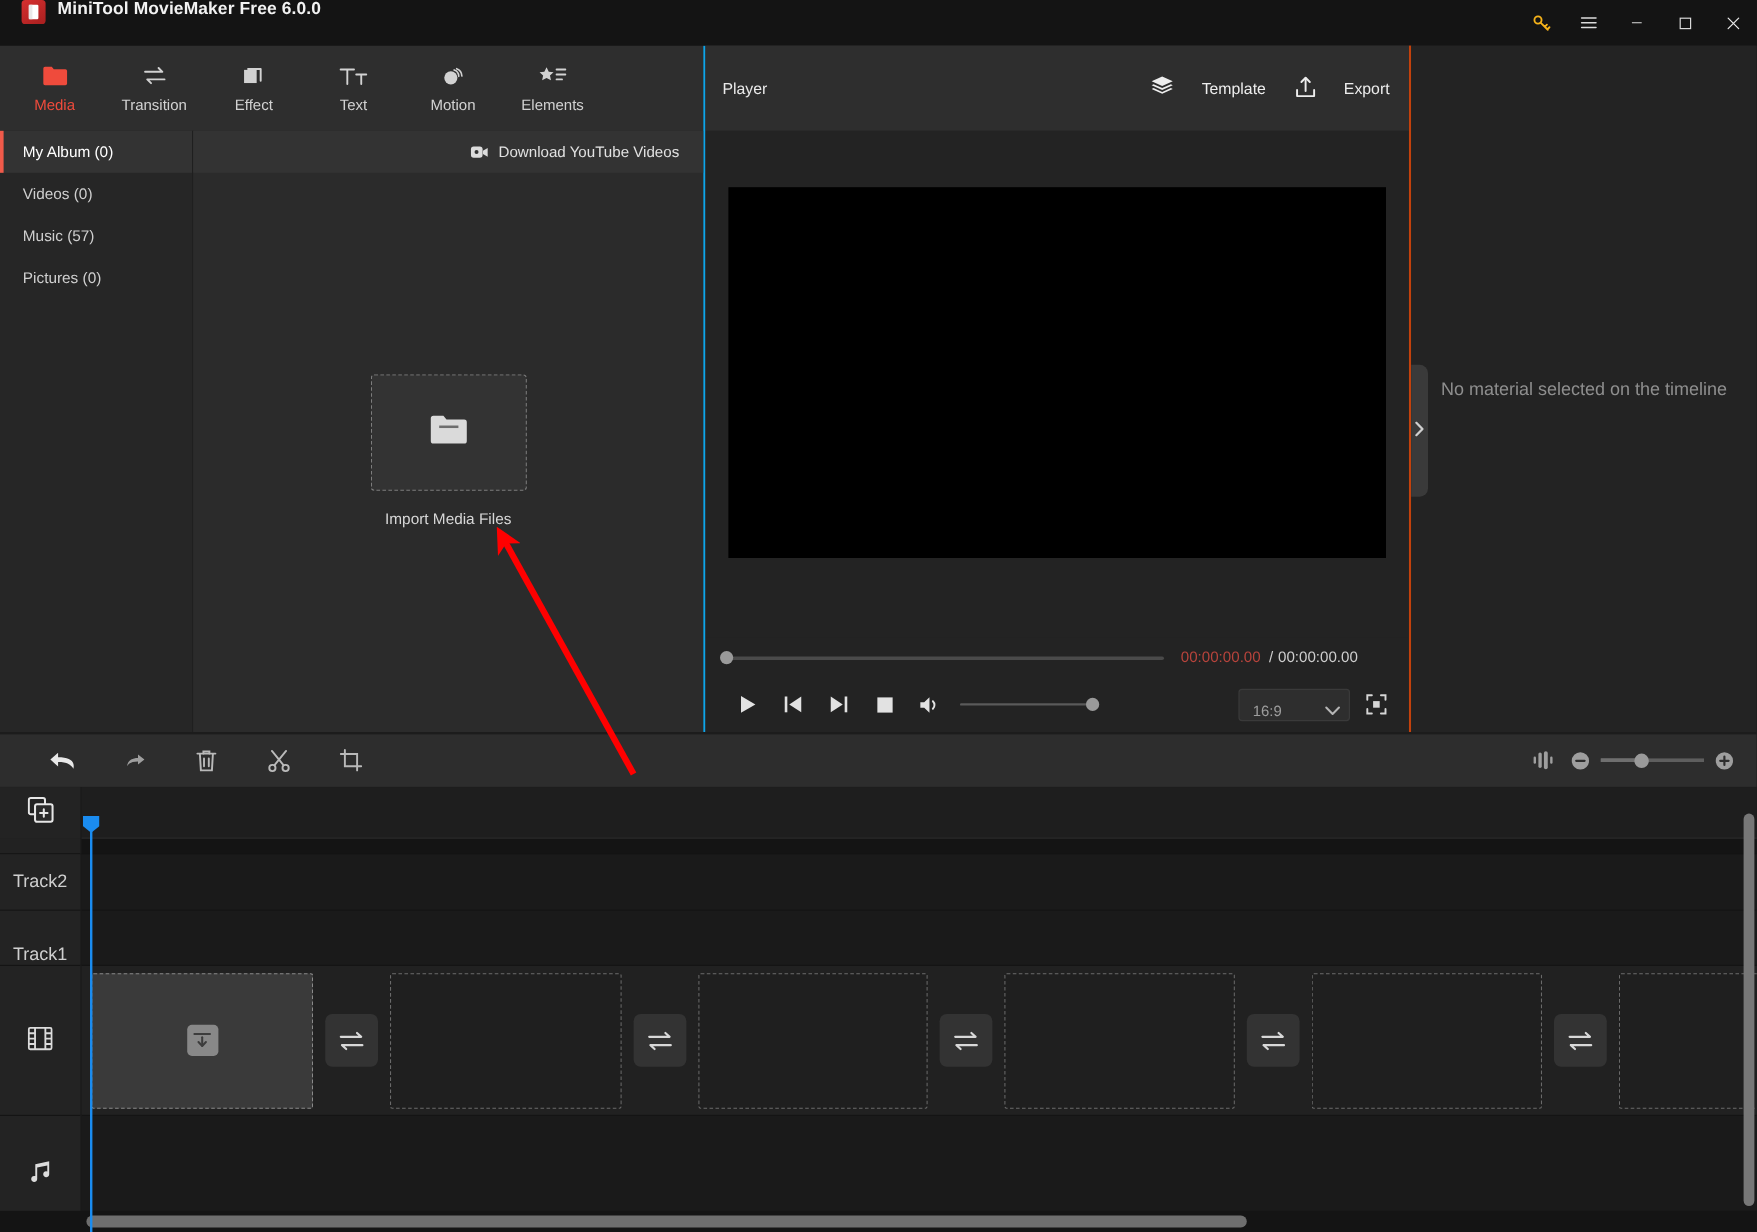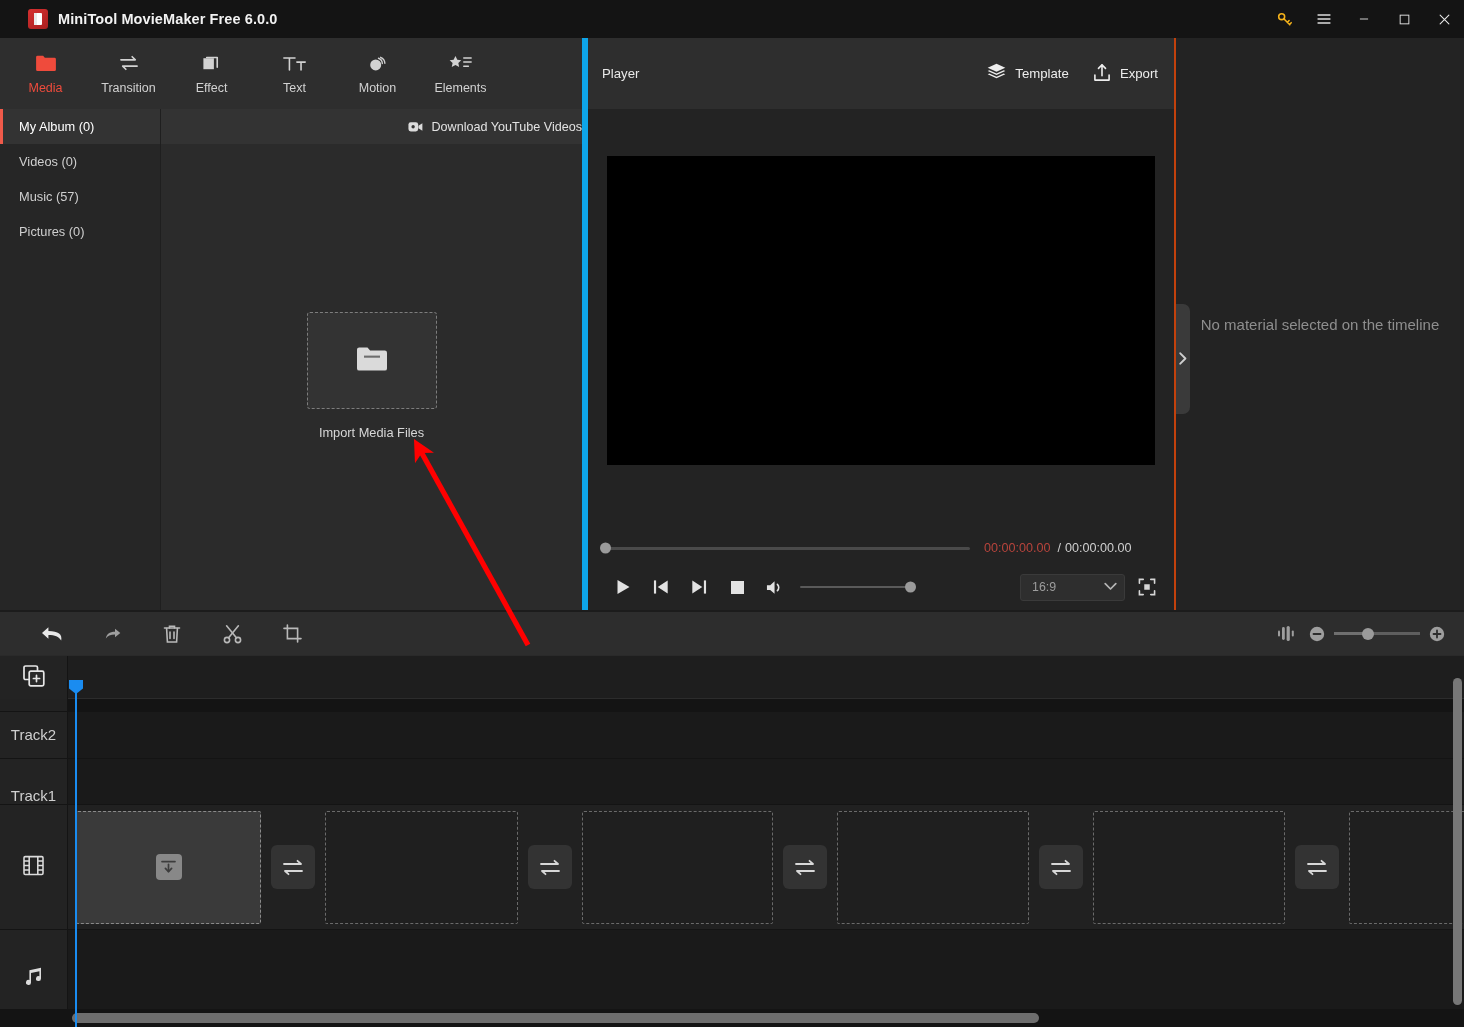--- a/index.html
+++ b/index.html
@@ -14,22 +14,22 @@
     position: relative;
     width: 1464px; height: 1027px;
     background: #1c1c1c;
     display: flex; flex-direction: column;
   }
 
   
   .titlebar {
     height: 38px; flex: 0 0 38px;
     background: #141414;
-    display: flex; align-items: center;
-    padding: 0 0 0 28px;
+    display: flex; 
+    padding: 0 0 0 18px;
     position: relative;
   }
   .app-logo {
     width: 20px; height: 20px;
     border-radius: 3px;
     background: linear-gradient(145deg,#d63030,#a81f1f);
     display: flex; align-items: center; justify-content: center;
     margin-right: 10px;
     position: relative;
     flex: 0 0 auto;
@@ -68,21 +68,21 @@
     flex: 0 0 572px; height: 572px;
     display: flex;
     background: #1c1c1c;
   }
 
   
   .left-panel {
     width: 588px; flex: 0 0 588px;
     background: #2b2b2b;
     display: flex; flex-direction: column;
-    border-right: 6px solid #0ea5e9;
+    border-right: 2px solid #0ea5e9;
   }
   .ribbon {
     height: 71px; flex: 0 0 71px;
     display: flex; align-items: center;
     background: #2e2e2e;
     padding-left: 4px;
   }
   .ribbon-item {
     width: 83px; height: 71px;
     display: flex; flex-direction: column; align-items: center;
@@ -108,21 +108,21 @@
   .lib-item.active:before {
     content: ""; position: absolute; left: 0; top: 0;
     width: 3px; height: 100%; background: #f05a4a;
   }
 
   .lib-main { flex: 1 1 auto; background: #2b2b2b; display: flex; flex-direction: column; min-width: 0; }
   .lib-toolbar {
     height: 35px; flex: 0 0 35px;
     background: #333333;
     display: flex; align-items: center; justify-content: flex-end;
-    gap: 8px;
+    padding-right: 20px; gap: 8px;
     color: #e2e2e2; font-size: 12.6px;
   }
   .lib-toolbar .yt-icon { display: flex; align-items: center; }
   .lib-body {
     flex: 1 1 auto; position: relative;
     display: flex; flex-direction: column; align-items: center;
     padding-top: 168px;
   }
   .import-box {
     width: 130px; height: 97px;
@@ -144,21 +144,21 @@
     position: relative;
   }
   .player-head {
     height: 71px; flex: 0 0 71px;
     background: #2e2e2e;
     display: flex; align-items: center;
     padding: 0 16px 0 14px;
   }
   .player-head .ph-title { color: #e9e9e9; font-size: 13.2px; }
   .ph-actions { margin-left: auto; display: flex; align-items: center; gap: 24px; }
-  .ph-action { display: flex; align-items: center; gap: 9px; color: #ededed; font-size: 13.2px; }
+  .ph-action { display: flex; align-items: center; gap: 23px; color: #ededed; font-size: 13.2px; }
 
   .player-stage {
     flex: 1 1 auto; position: relative;
     display: flex; align-items: center; justify-content: center;
     background: #232323;
   }
   .video-surface {
     width: 548px; height: 309px; background: #000;
     margin-top: -20px;
   }
@@ -187,22 +187,22 @@
   .vol-track {
     width: 111px; height: 2.5px; background: #5a5a5a; border-radius: 2px;
     position: relative; margin-left: 6px;
   }
   .vol-knob {
     position: absolute; right: -5px; top: 50%; transform: translateY(-50%);
     width: 11px; height: 11px; border-radius: 50%; background: #9a9a9a;
   }
   .ctrl-right { margin-left: auto; display: flex; align-items: center; gap: 11px; }
   .ratio-select {
-    width: 105px; height: 27px; background: #2e2e2e; border: 1px solid #3a3a3a;
-    border-radius: 3px; display: flex; align-items: center;
+    width: 93px; height: 27px; background: #2e2e2e; border: 1px solid #3a3a3a;
+    border-radius: 3px; display: flex; align-items: flex-end;
     padding: 0 7px 0 11px; color: #9d9d9d; font-size: 12.4px;
   }
   .ratio-select .chev { margin-left: auto; }
   .fullscreen-btn { color: #d6d6d6; display: flex; align-items: center; justify-content: center; width: 22px; height: 22px;}
 
   
   .right-panel {
     flex: 1 1 auto; background: #232323;
     position: relative;
     display: flex; align-items: center; justify-content: center;

